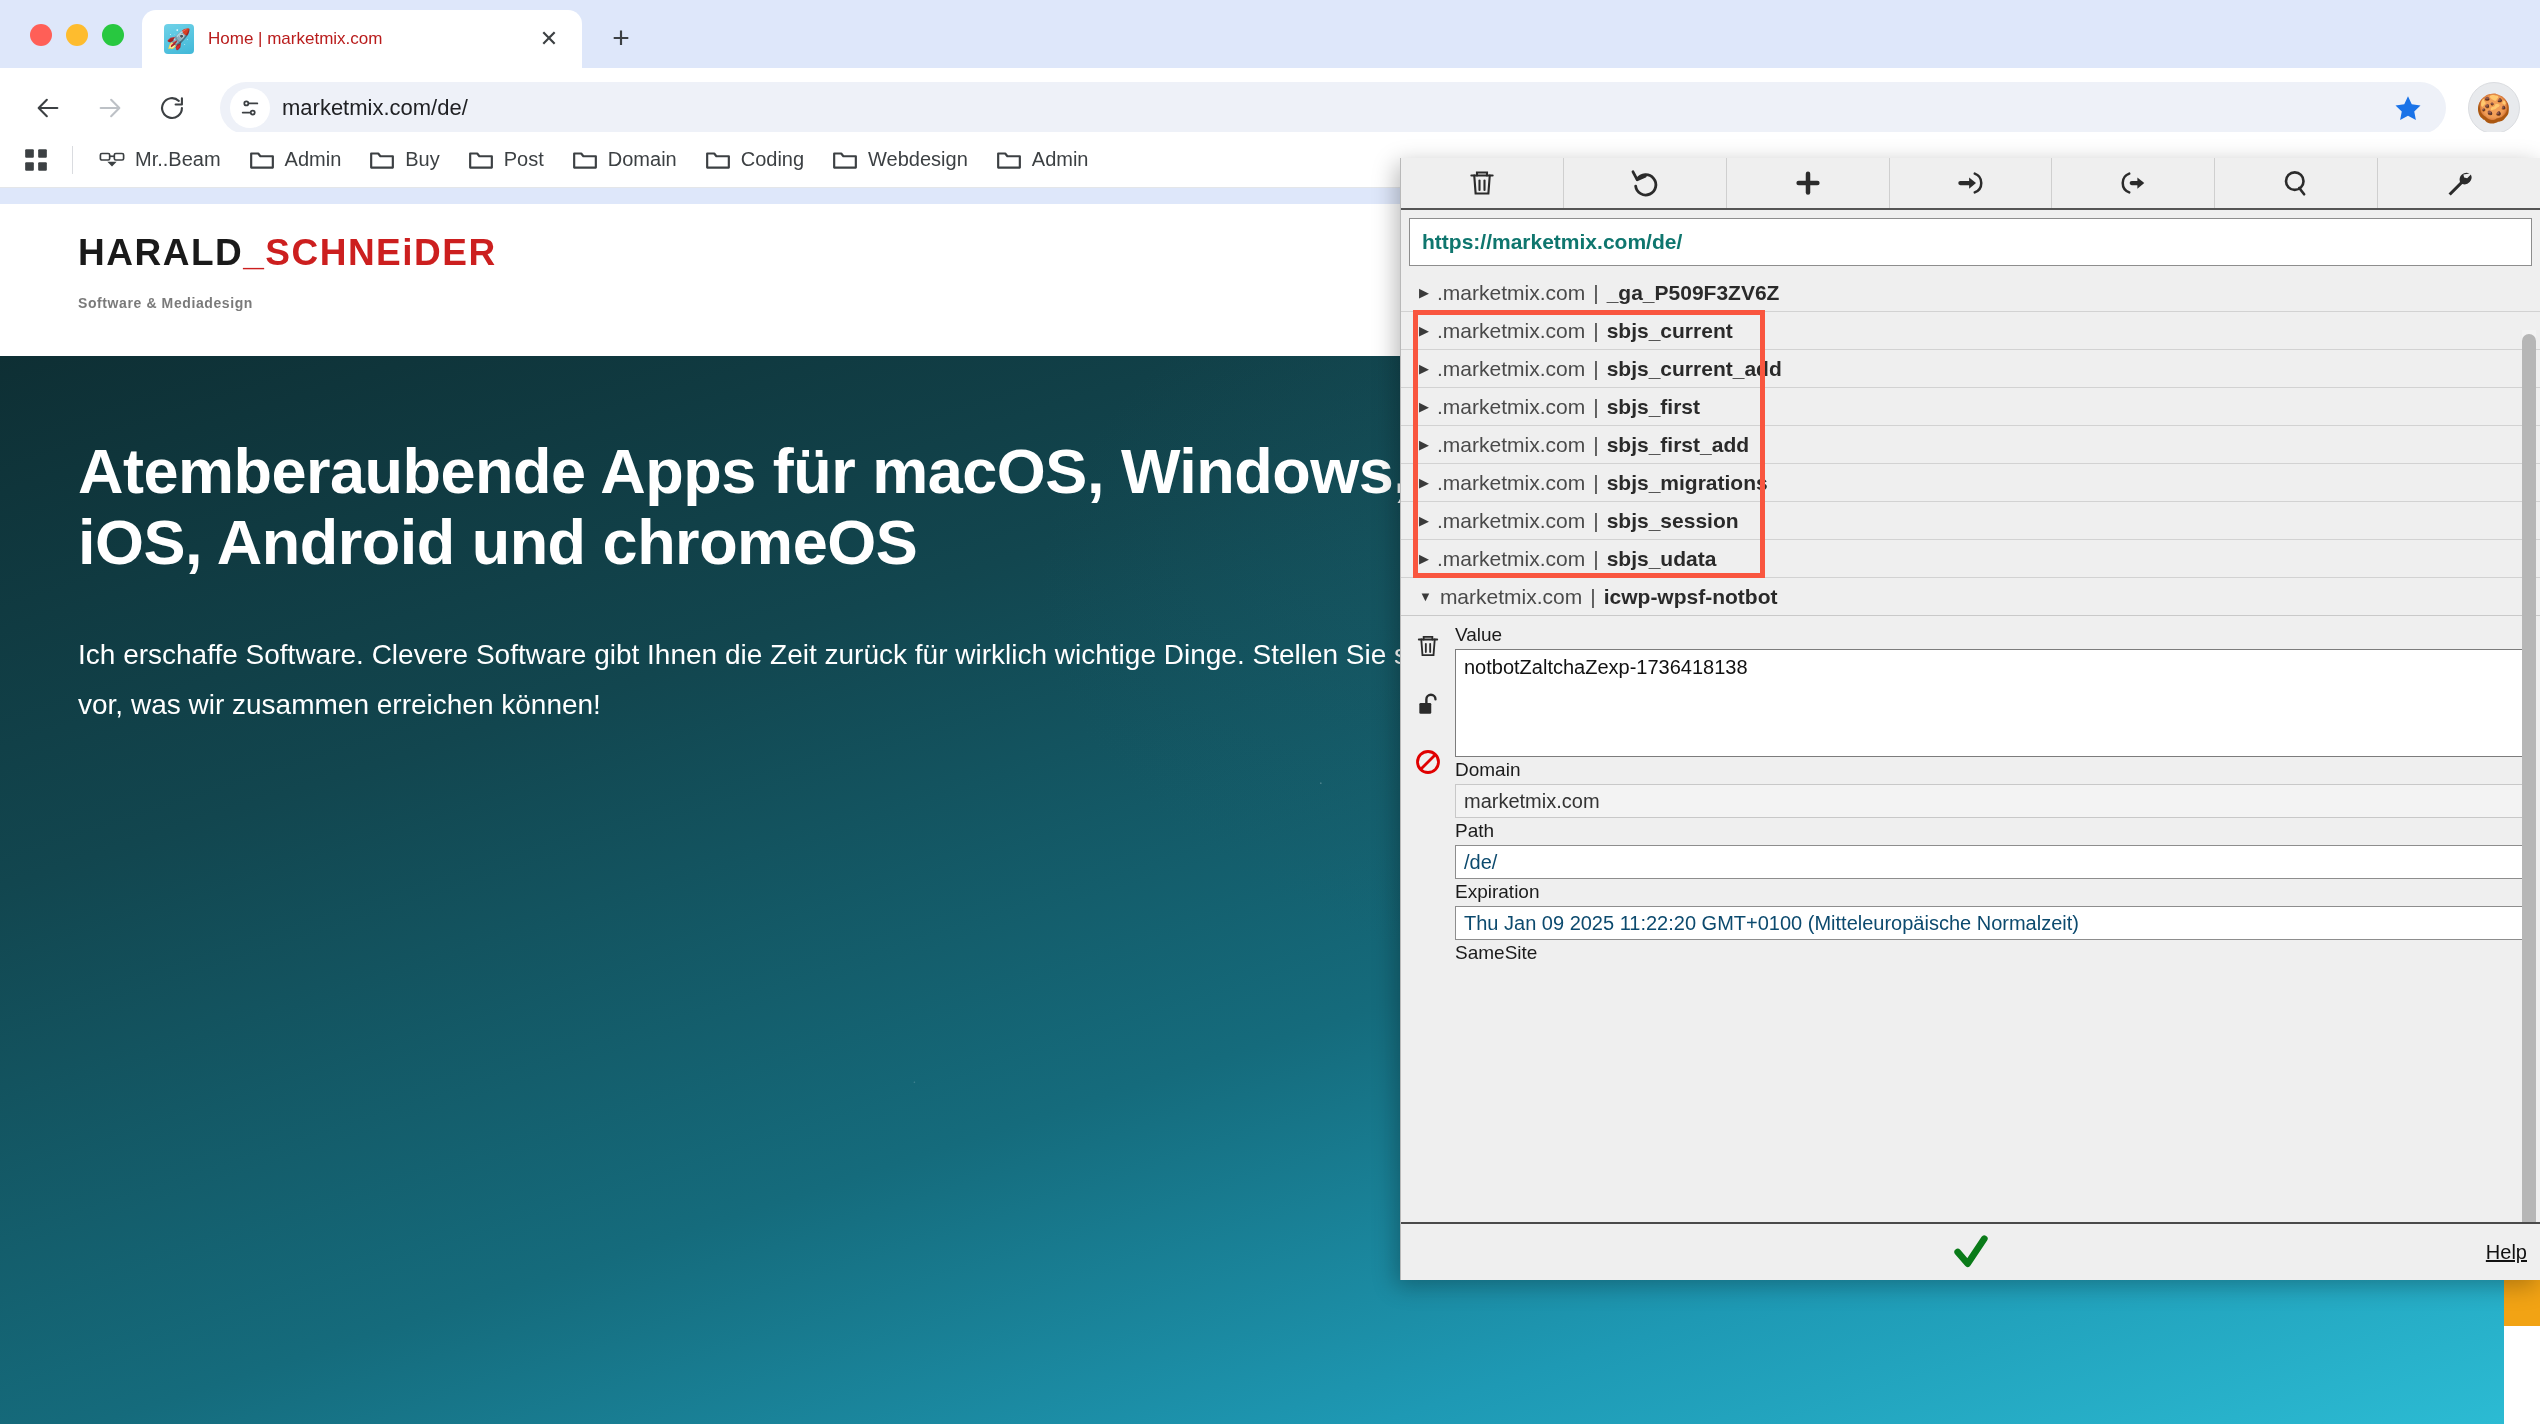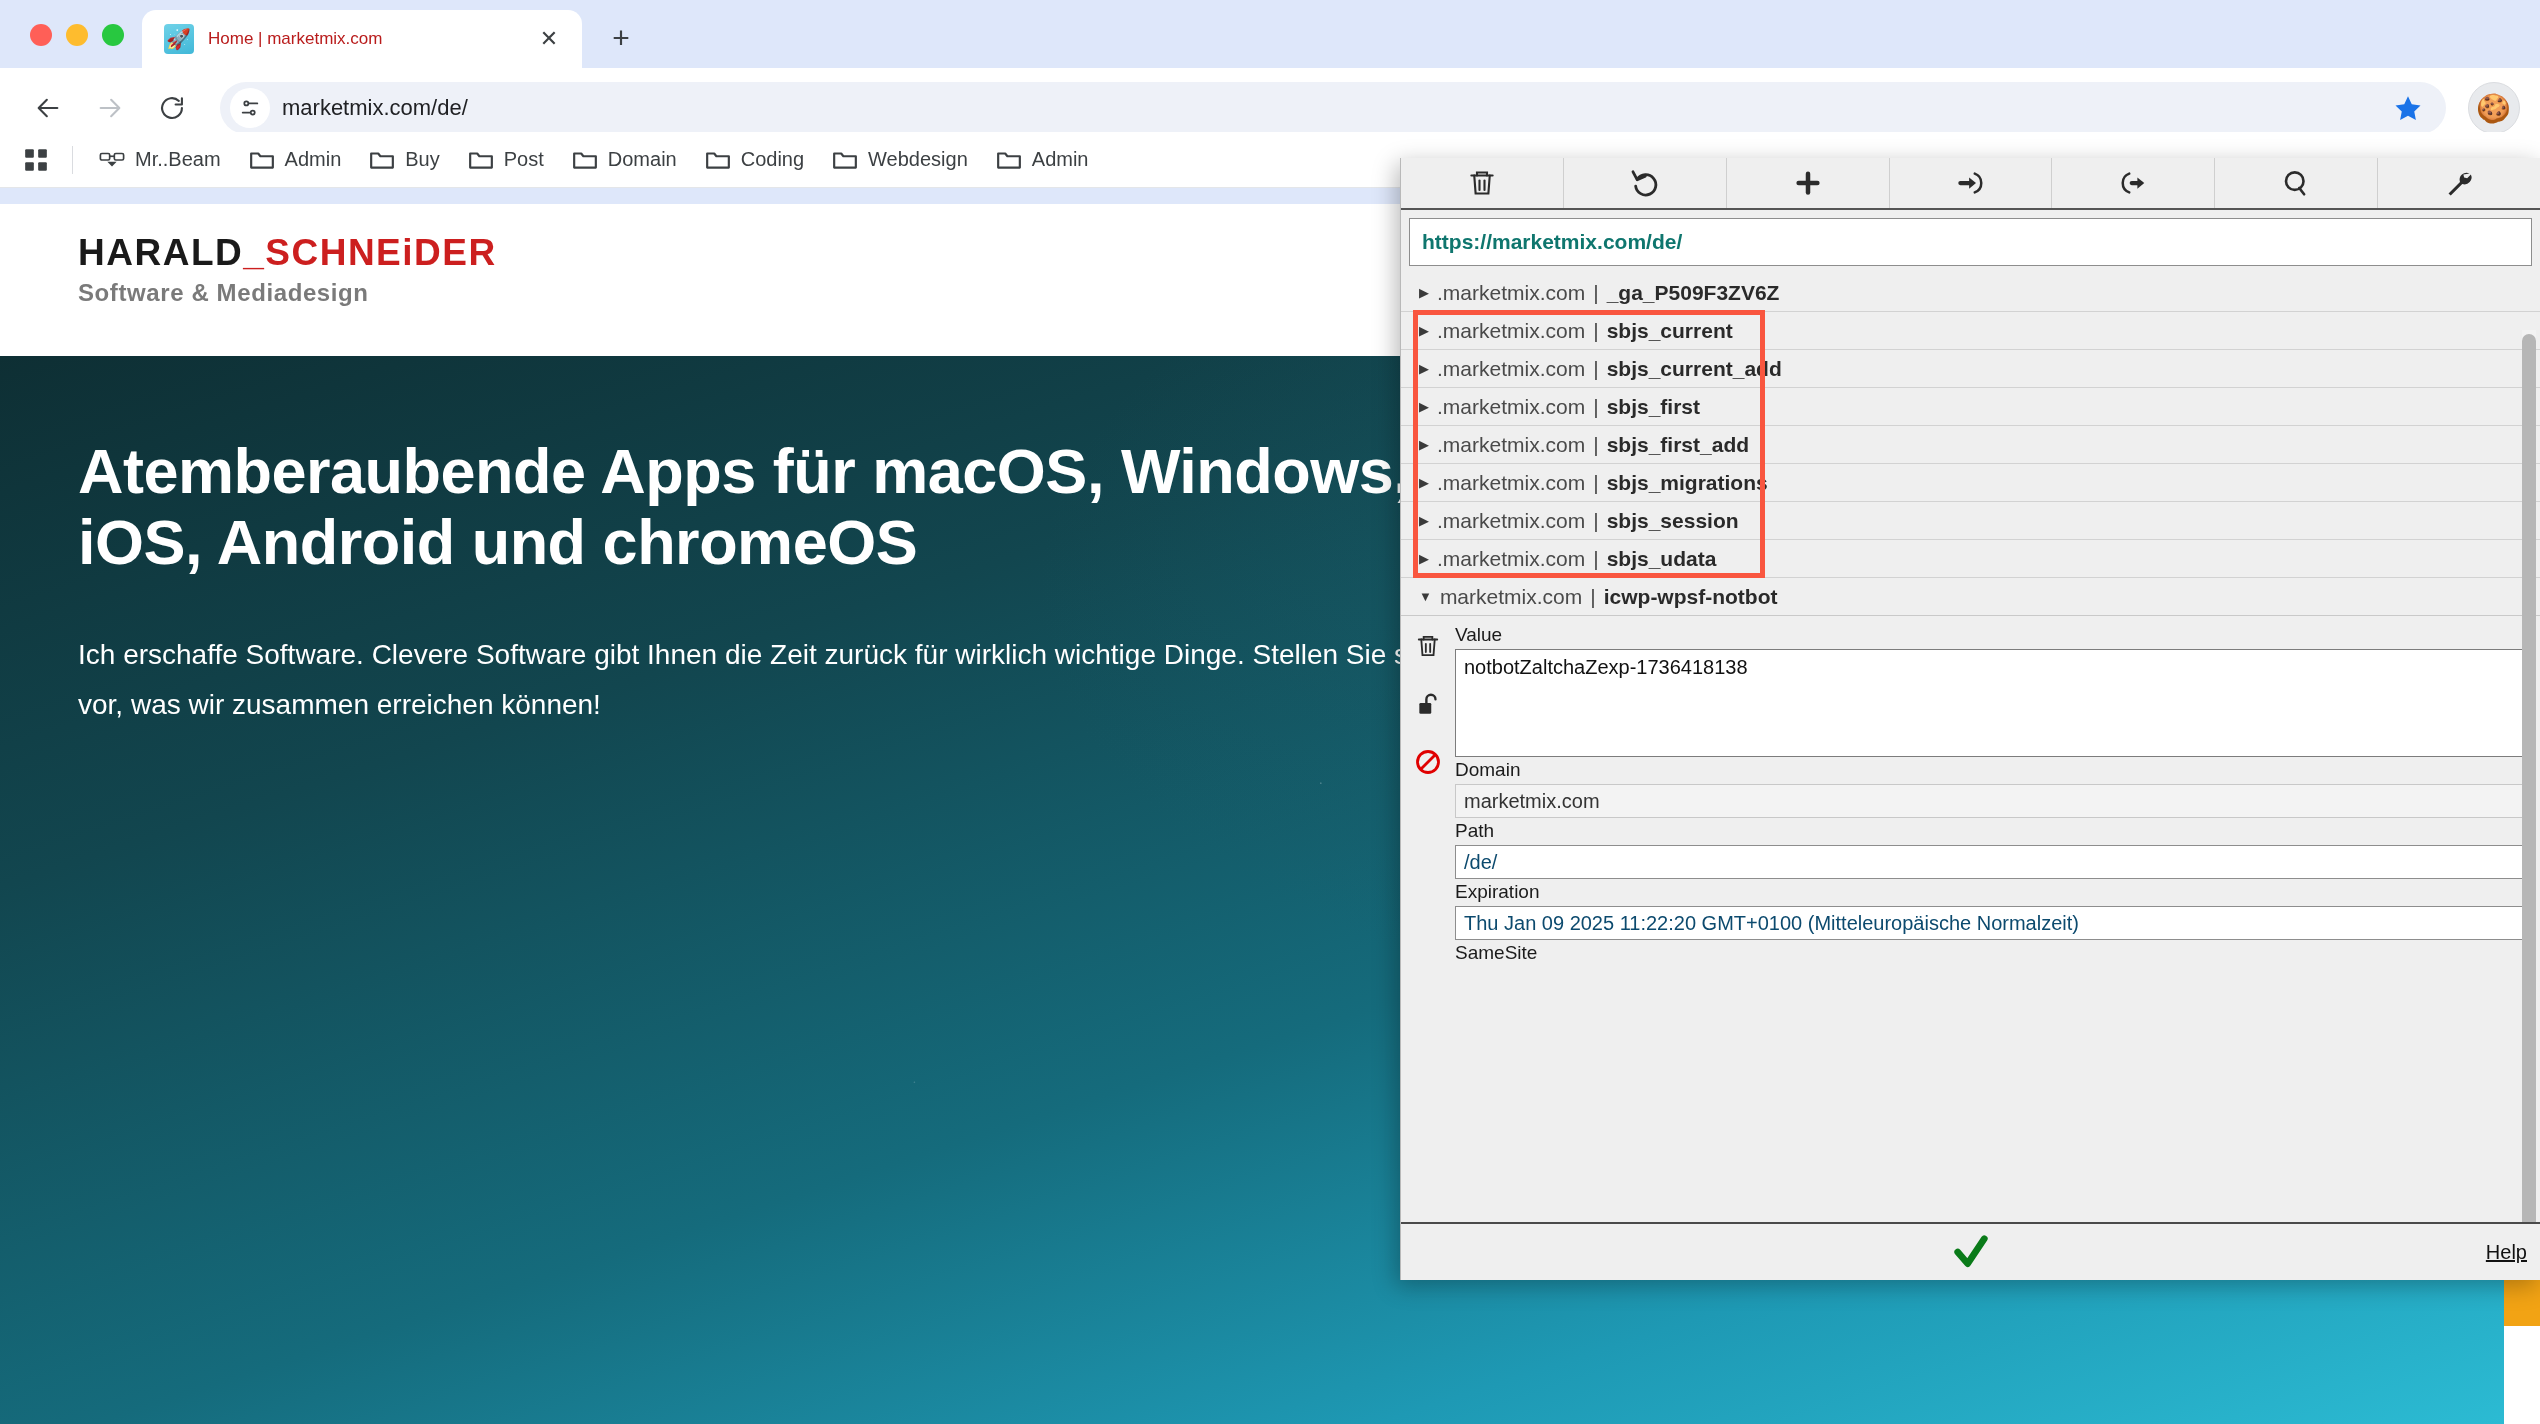--- a/index.html
+++ b/index.html
@@ -104,21 +104,21 @@
   .page {
     position: absolute; top: 204px; left: 0; right: 0; bottom: 0;
     background: #fff; overflow: hidden;
   }
   .site-header {
     height: 110px; background: #fff; padding: 30px 0 0 78px;
   }
   .logo-line1 { font-size: 37px; font-weight: 800; letter-spacing: 1.5px; line-height: 1; }
   .logo-line1 .blk { color: #1a1a1a; }
   .logo-line1 .red { color: #cc1f1f; }
-  .logo-line2 { font-size: 24px; font-weight: 700; color: #7a7a7a; letter-spacing: .6px; margin-top: 8px; }
+  .logo-line2 { font-size: 14px; font-weight: 700; color: #7a7a7a; letter-spacing: .6px; margin-top: 24px; }
 
   .hero {
     position: absolute; top: 152px; left: 0; right: 0; bottom: 0;
     background:
       radial-gradient(ellipse 60% 70% at 78% 22%, rgba(28,96,108,.55) 0%, rgba(0,0,0,0) 62%),
       linear-gradient(162deg, #0e2f34 0%, #12464f 28%, #156b7c 58%, #1e99b4 80%, #2cbcd4 100%);
     overflow: hidden;
   }
   .hero::after{
     content:""; position:absolute; inset:0;

